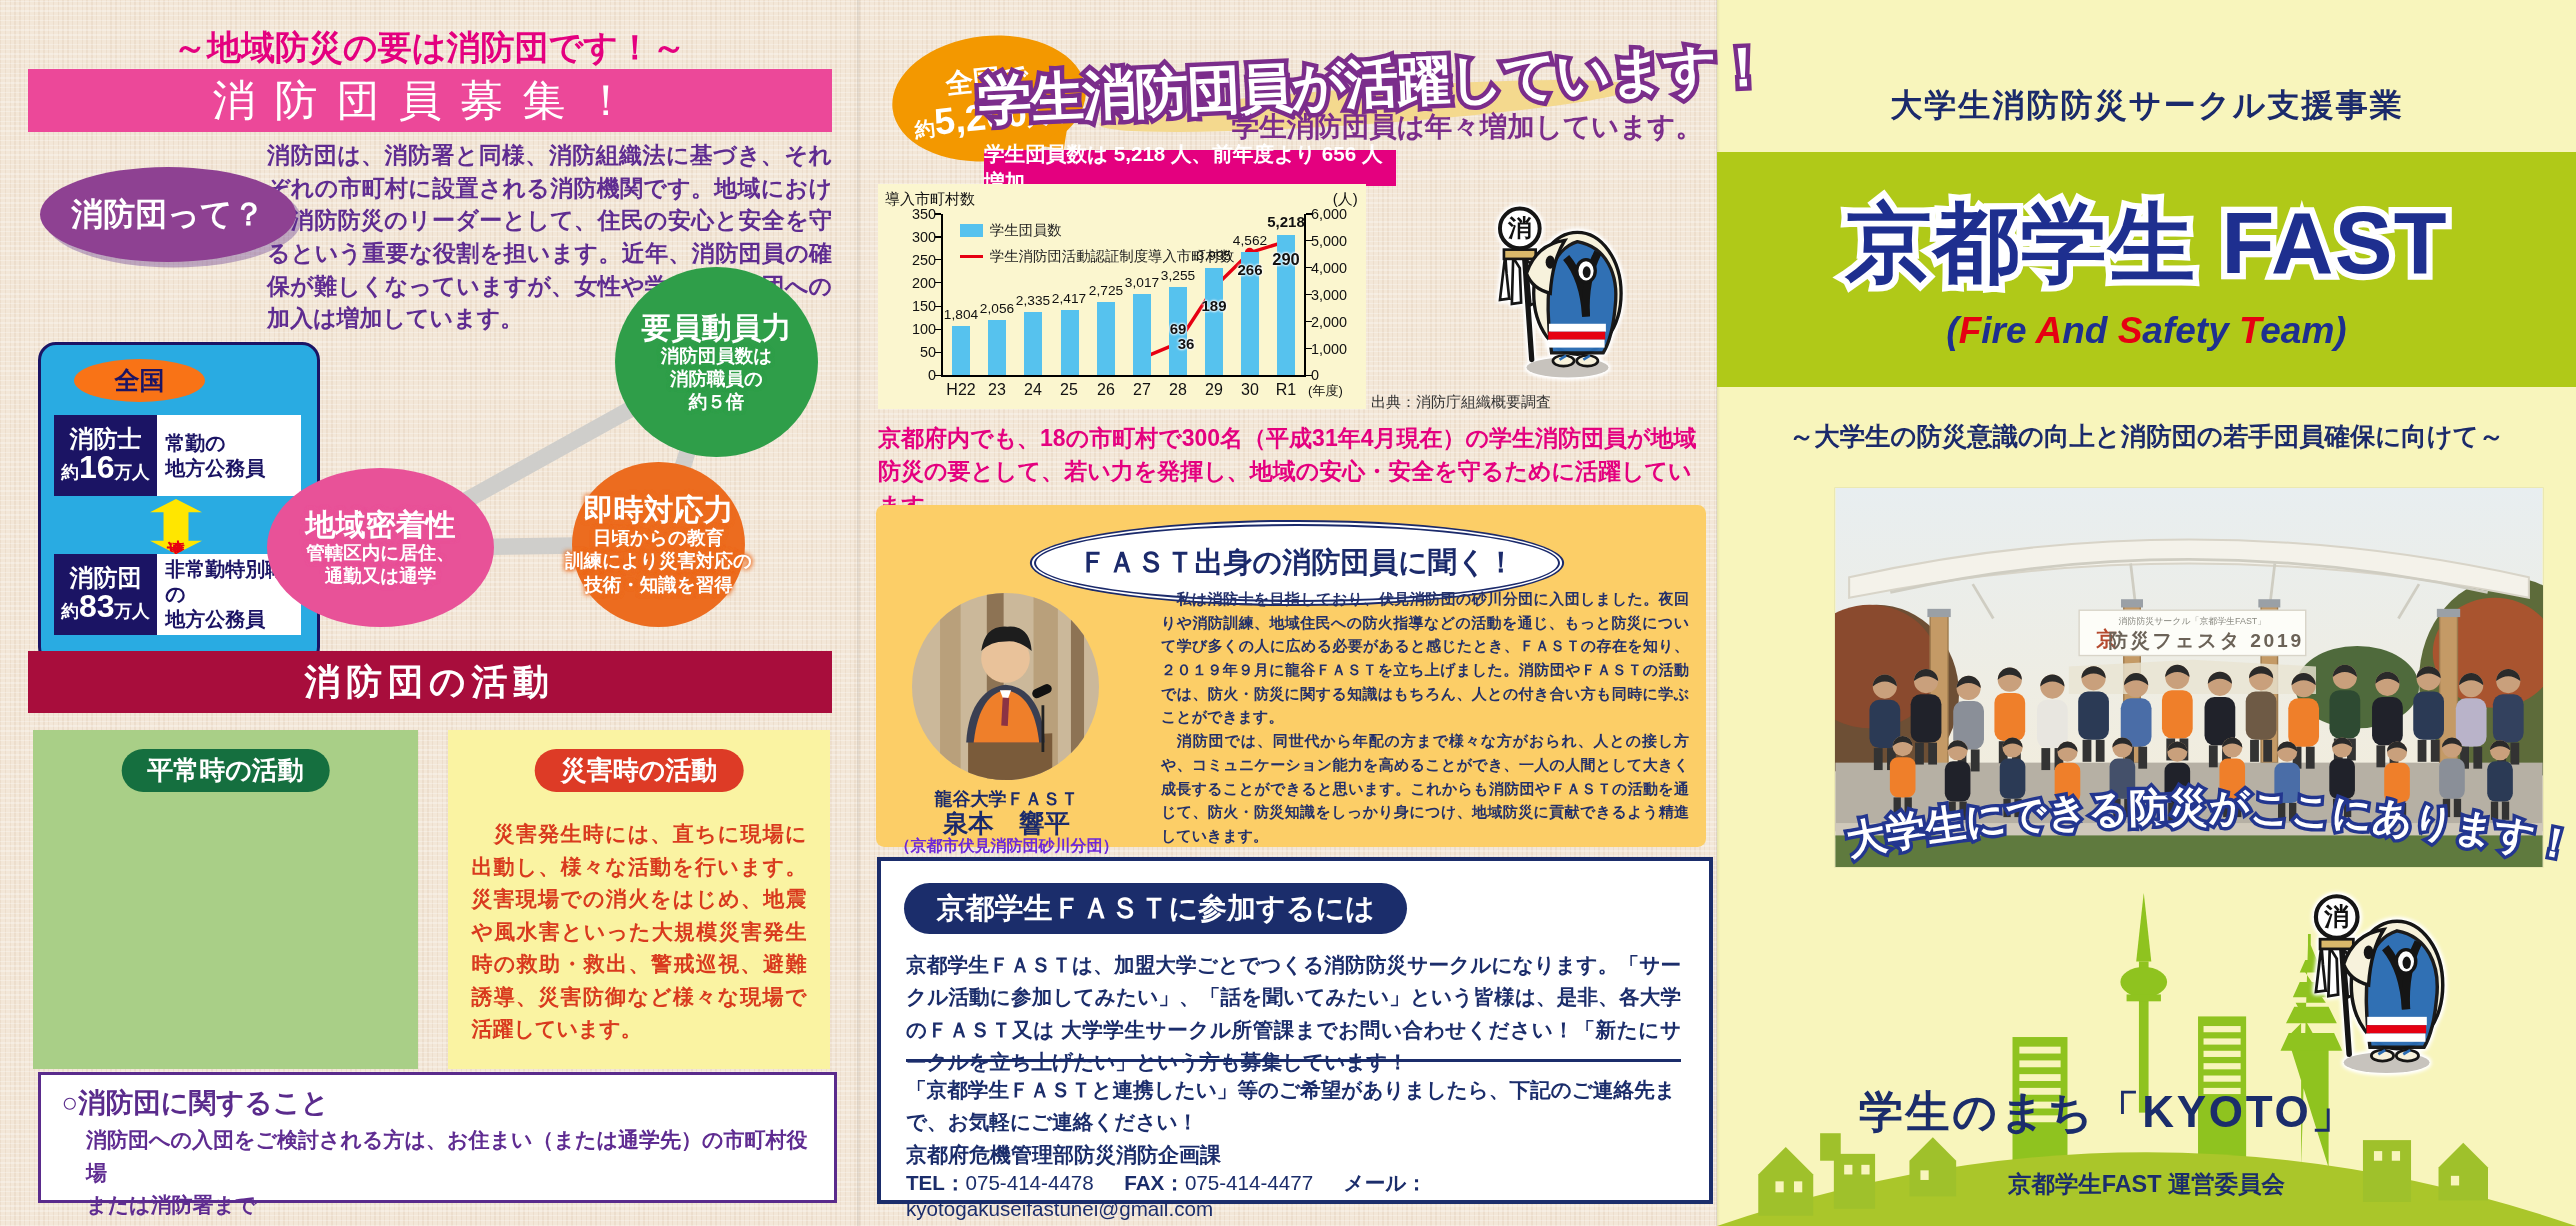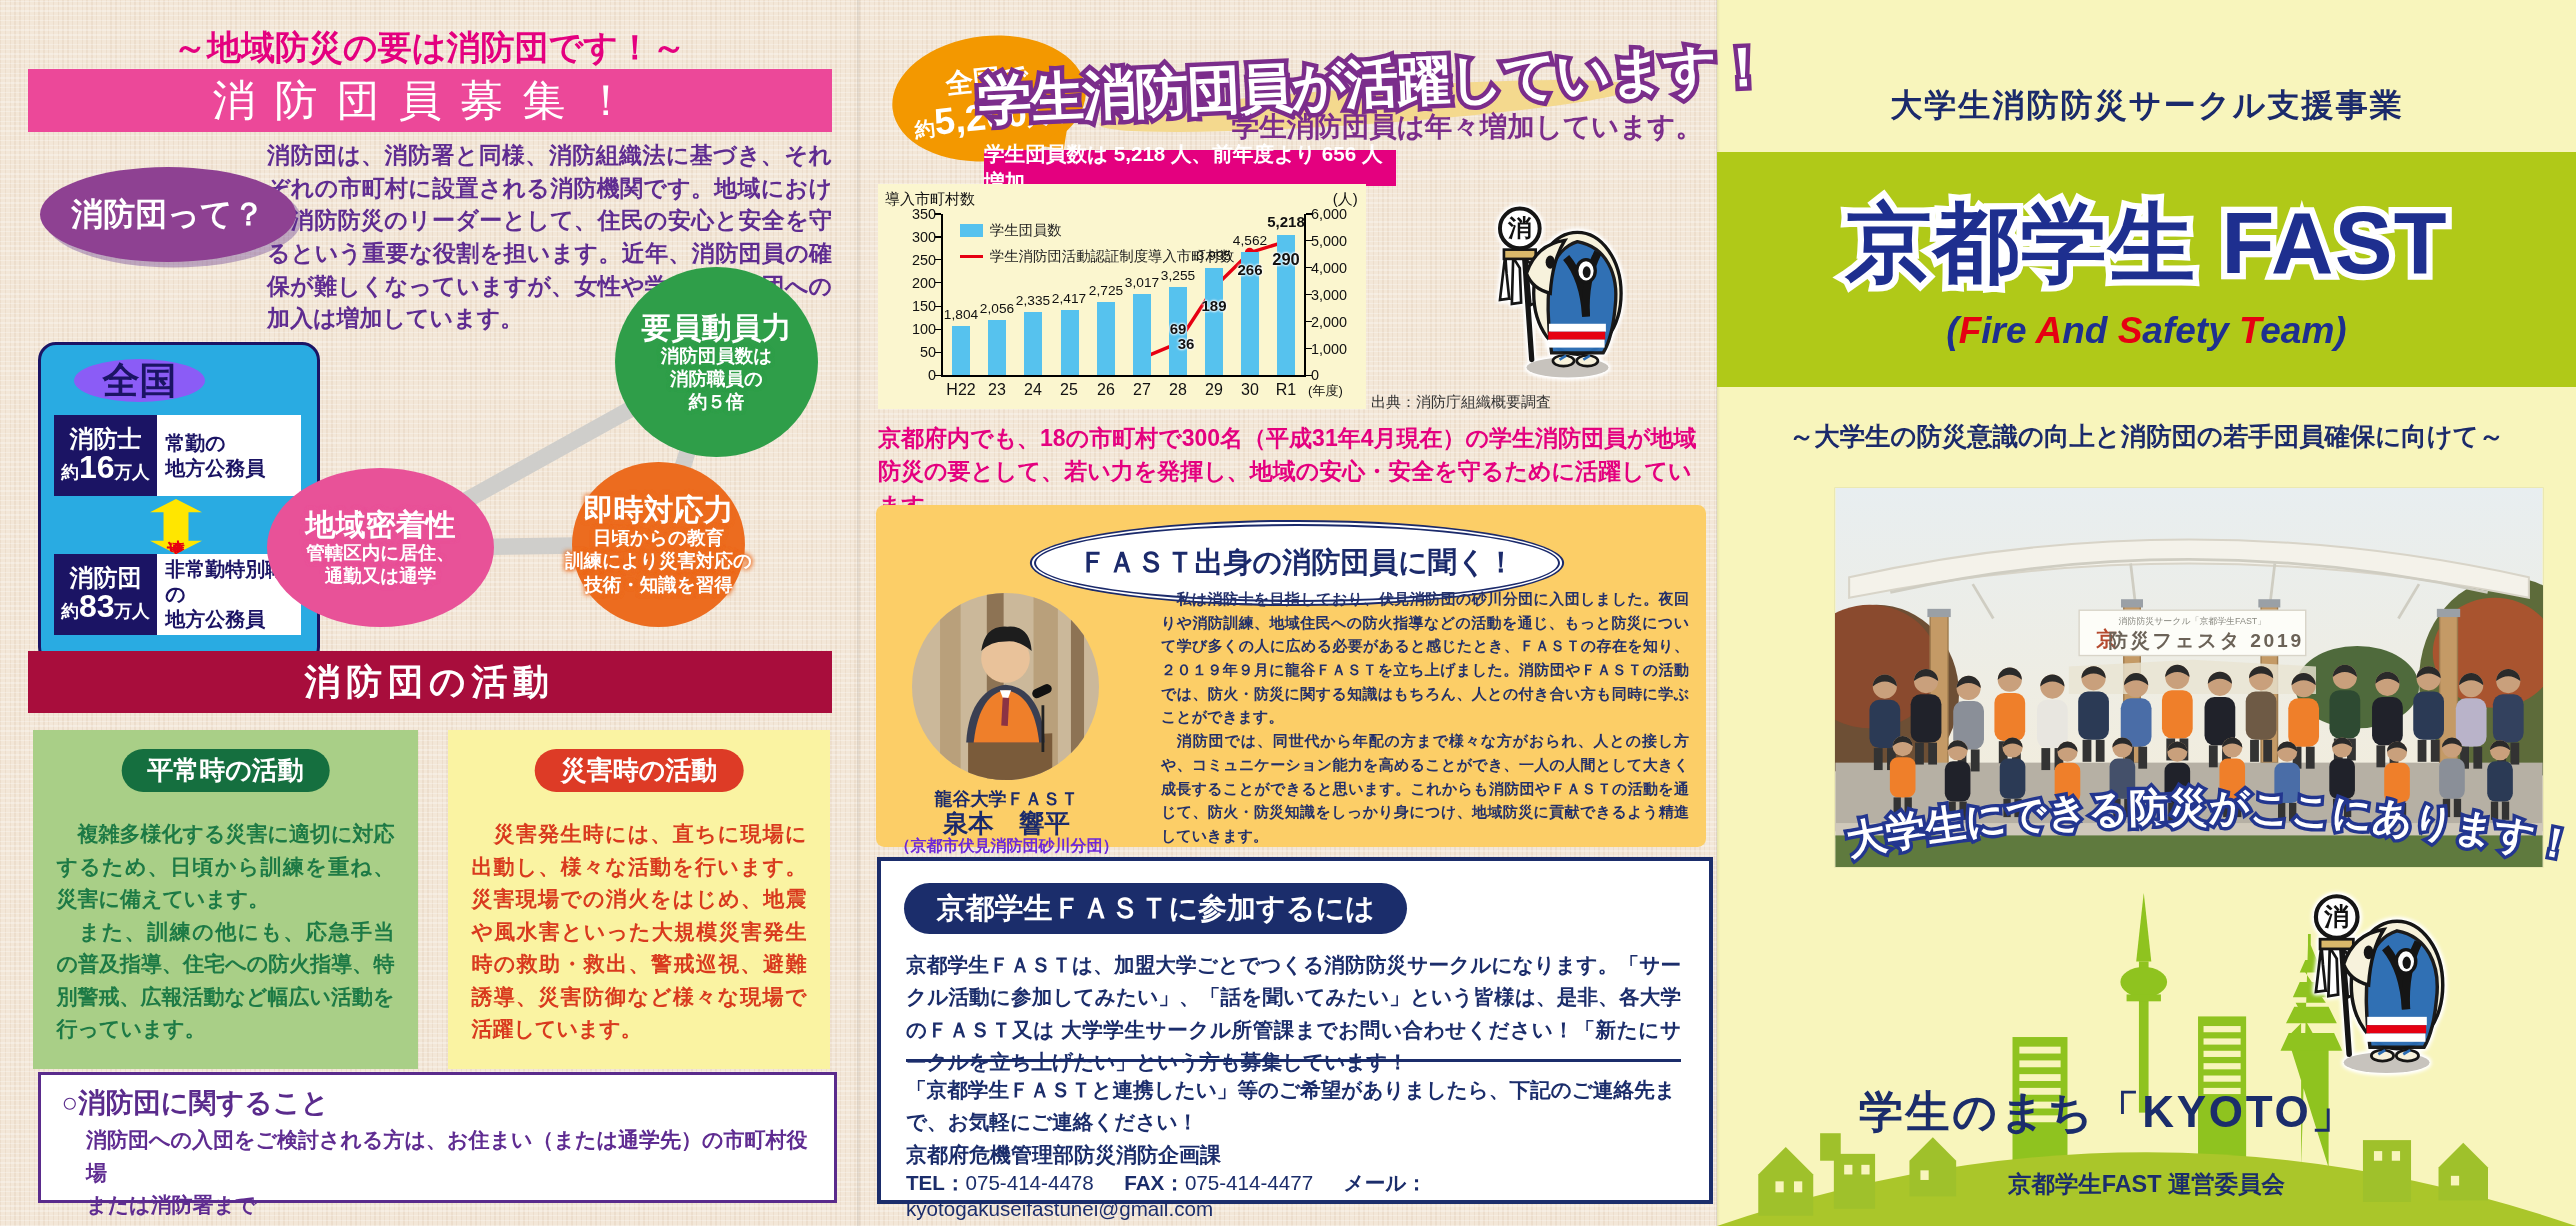--- a/index.html
+++ b/index.html
@@ -17,22 +17,22 @@
   
   #lp-tagline{left:27.5px;top:25px;width:804px;font-size:34px;font-weight:900;color:#e4007f;text-align:center;}
   #lp-banner{left:27.5px;top:69px;width:804px;height:63px;background:#ec4899;color:#fff;
              font-size:43px;font-weight:400;letter-spacing:19px;display:flex;align-items:center;justify-content:center;}
   #lp-intro{left:267px;top:139px;width:565px;font-size:23px;line-height:1.42;font-weight:600;color:#5f2c91;text-align:justify;}
   #lp-badge{left:40px;top:167px;width:256px;height:95px;background:#8e4192;border-radius:50%;
             box-shadow:5.5px 5.5px 0 rgba(90,43,140,.35);display:flex;align-items:center;justify-content:center;
             color:#fff;font-size:32px;font-weight:900;}
   
   #nat-box{left:38px;top:342px;width:276px;height:317px;background:#29abe2;border:3.4px solid #1b1464;border-radius:18px;}
-  #nat-title{left:74px;top:359px;width:131px;height:43px;background:#8b5cf6;border-radius:50%;
-             display:flex;align-items:center;justify-content:center;color:#1b1464;font-size:37px;font-weight:900;}
+  #nat-title{left:74px;top:359px;width:131px;height:43px;background:#f97316;border-radius:50%;
+             display:flex;align-items:center;justify-content:center;color:#1b1464;font-size:25px;font-weight:900;}
   .nat-row{left:54px;width:247px;height:81px;display:flex;}
   .nat-cell-l{width:103px;background:#1b1464;color:#fff;display:flex;flex-direction:column;align-items:center;justify-content:center;}
   .nat-cell-l .lbl{font-size:24px;font-weight:900;line-height:1.05;}
   .nat-cell-l .cnt{font-size:32px;font-weight:900;line-height:1.05;}
   .nat-cell-r{flex:1;background:#fff;color:#1b1464;font-size:20px;font-weight:800;display:flex;align-items:center;padding-left:8.2px;line-height:1.25;}
   #nat-row1{top:415px;} #nat-row2{top:554px;}
   #nat-arrow{left:150px;top:499px;width:52px;height:55px;background:#ffe600;
              clip-path:polygon(50% 0,100% 24%,74% 24%,74% 76%,100% 76%,50% 100%,0 76%,26% 76%,26% 24%,0 24%);
              display:flex;align-items:center;justify-content:center;}
   #nat-arrow span{writing-mode:vertical-rl;color:#e60012;font-size:18.5px;font-weight:900;letter-spacing:1.4px;}
@@ -201,22 +201,20 @@
   <div class="t">即時対応力</div>
   <div class="d">日頃からの教育
 訓練により災害対応の
 技術・知識を習得</div>
 </div>
 
 <div class="abs" id="lp-banner2">消防団の活動</div>
 
 <div class="abs" id="box-normal">
   <div class="pill" id="pill-normal">平常時の活動</div>
-  <div class="act-body pre">　複雑多様化する災害に適切に対応するため、日頃から訓練を重ね、災害に備えています。
-　また、訓練の他にも、応急手当の普及指導、住宅への防火指導、特別警戒、広報活動など幅広い活動を行っています。</div>
 </div>
 <div class="abs" id="box-disaster">
   <div class="pill" id="pill-disaster">災害時の活動</div>
   <div class="act-body pre">　災害発生時には、直ちに現場に出動し、様々な活動を行います。災害現場での消火をはじめ、地震や風水害といった大規模災害発生時の救助・救出、警戒巡視、避難誘導、災害防御など様々な現場で活躍しています。</div>
 </div>
 
 <div class="abs" id="contact-box">
   <div id="contact-title">○消防団に関すること</div>
   <div id="contact-body" class="pre">消防団への入団をご検討される方は、お住まい（または通学先）の市町村役場
 または消防署まで</div>

